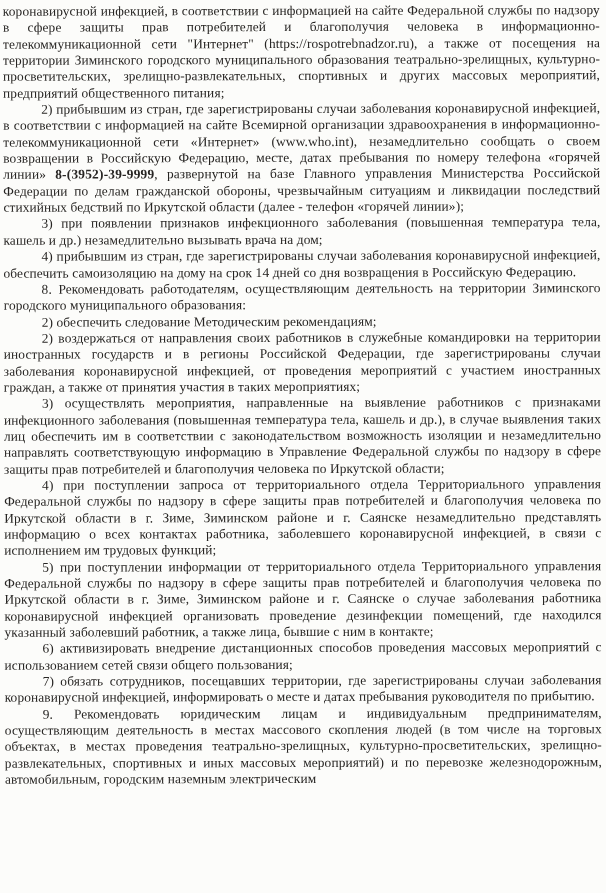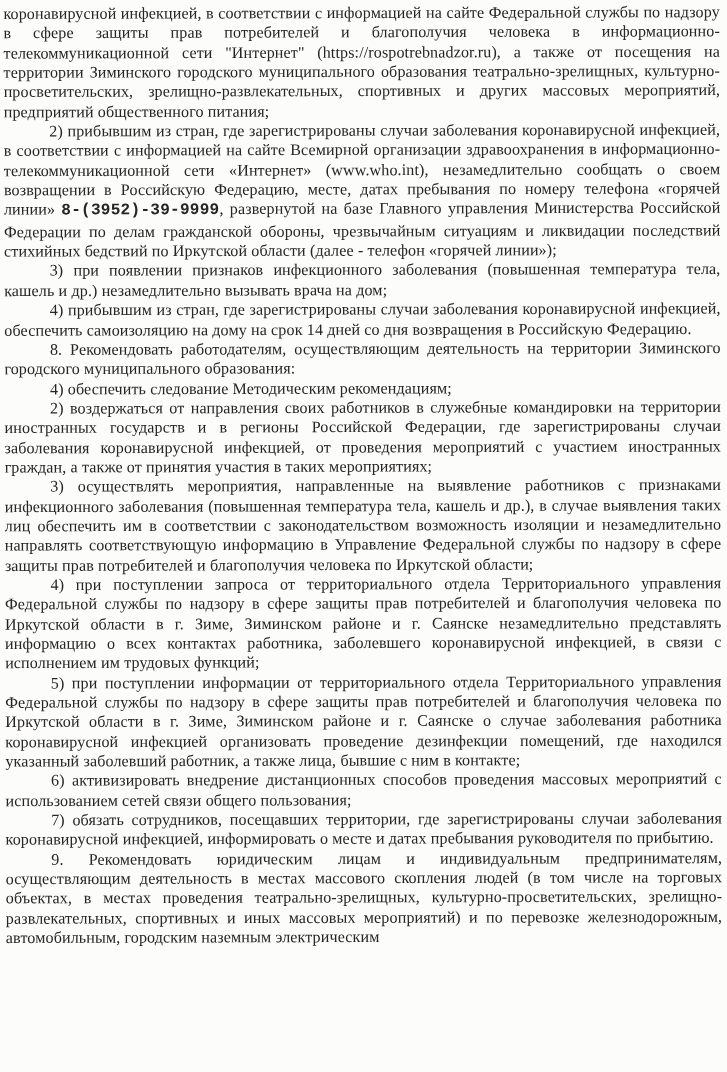--- a/index.html
+++ b/index.html
@@ -32,34 +32,33 @@
   .doc-text p {
     margin: 0;
     padding: 0;
   }
   .doc-text p.indent {
     text-indent: 38px;
   }
   .doc-text b {
     font-weight: bold;
     letter-spacing: 0.2px;
-    font-family: Liberation Mono, monospace;
   }
 </style>
 </head>
 <body>
 
 <div class="scan-page">
   <div class="doc-text" id="doc-text" style="color: rgb(39, 37, 35);">
       <p><span>коронавирусной инфекцией, в соответствии с информацией на сайте Федеральной службы по надзору в сфере защиты прав потребителей и благополучия человека в информационно-телекоммуникационной сети "Интернет" (https://rospotrebnadzor.ru), а также от посещения на территории Зиминского городского муниципального образования театрально-зрелищных, культурно-просветительских, зрелищно-развлекательных, спортивных и других массовых мероприятий, предприятий общественного питания;</span></p>
       <p class="indent"><span>2) прибывшим из стран, где зарегистрированы случаи заболевания коронавирусной инфекцией, в соответствии с информацией на сайте Всемирной организации здравоохранения в информационно-телекоммуникационной сети «Интернет» (www.who.int), незамедлительно сообщать о своем возвращении в Российскую Федерацию, месте, датах пребывания по номеру телефона «горячей линии» </span><b>8-(3952)-39-9999</b><span>, развернутой на базе Главного управления Министерства Российской Федерации по делам гражданской обороны, чрезвычайным ситуациям и ликвидации последствий стихийных бедствий по Иркутской области (далее - телефон «горячей линии»);</span></p>
       <p class="indent"><span>3) при появлении признаков инфекционного заболевания (повышенная температура тела, кашель и др.) незамедлительно вызывать врача на дом;</span></p>
       <p class="indent"><span>4) прибывшим из стран, где зарегистрированы случаи заболевания коронавирусной инфекцией, обеспечить самоизоляцию на дому на срок 14 дней со дня возвращения в Российскую Федерацию.</span></p>
       <p class="indent"><span>8. Рекомендовать работодателям, осуществляющим деятельность на территории Зиминского городского муниципального образования:</span></p>
-      <p class="indent"><span>4) обеспечить следование Методическим рекомендациям;</span></p>
+      <p class="indent"><span>2) обеспечить следование Методическим рекомендациям;</span></p>
       <p class="indent"><span>2) воздержаться от направления своих работников в служебные командировки на территории иностранных государств и в регионы Российской Федерации, где зарегистрированы случаи заболевания коронавирусной инфекцией, от проведения мероприятий с участием иностранных граждан, а также от принятия участия в таких мероприятиях;</span></p>
       <p class="indent"><span>3) осуществлять мероприятия, направленные на выявление работников с признаками инфекционного заболевания (повышенная температура тела, кашель и др.), в случае выявления таких лиц обеспечить им в соответствии с законодательством возможность изоляции и незамедлительно направлять соответствующую информацию в Управление Федеральной службы по надзору в сфере защиты прав потребителей и благополучия человека по Иркутской области;</span></p>
       <p class="indent"><span>4) при поступлении запроса от территориального отдела Территориального управления Федеральной службы по надзору в сфере защиты прав потребителей и благополучия человека по Иркутской области в г. Зиме, Зиминском районе и г. Саянске незамедлительно представлять информацию о всех контактах работника, заболевшего коронавирусной инфекцией, в связи с исполнением им трудовых функций;</span></p>
       <p class="indent"><span>5) при поступлении информации от территориального отдела Территориального управления Федеральной службы по надзору в сфере защиты прав потребителей и благополучия человека по Иркутской области в г. Зиме, Зиминском районе и г. Саянске о случае заболевания работника коронавирусной инфекцией организовать проведение дезинфекции помещений, где находился указанный заболевший работник, а также лица, бывшие с ним в контакте;</span></p>
       <p class="indent"><span>6) активизировать внедрение дистанционных способов проведения массовых мероприятий с использованием сетей связи общего пользования;</span></p>
       <p class="indent"><span>7) обязать сотрудников, посещавших территории, где зарегистрированы случаи заболевания коронавирусной инфекцией, информировать о месте и датах пребывания руководителя по прибытию.</span></p>
       <p class="indent"><span>9. Рекомендовать юридическим лицам и индивидуальным предпринимателям, осуществляющим деятельность в местах массового скопления людей (в том числе на торговых объектах, в местах проведения театрально-зрелищных, культурно-просветительских, зрелищно-развлекательных, спортивных и иных массовых мероприятий) и по перевозке железнодорожным, автомобильным, городским наземным электрическим</span></p>
     </div>
 </div>
 

